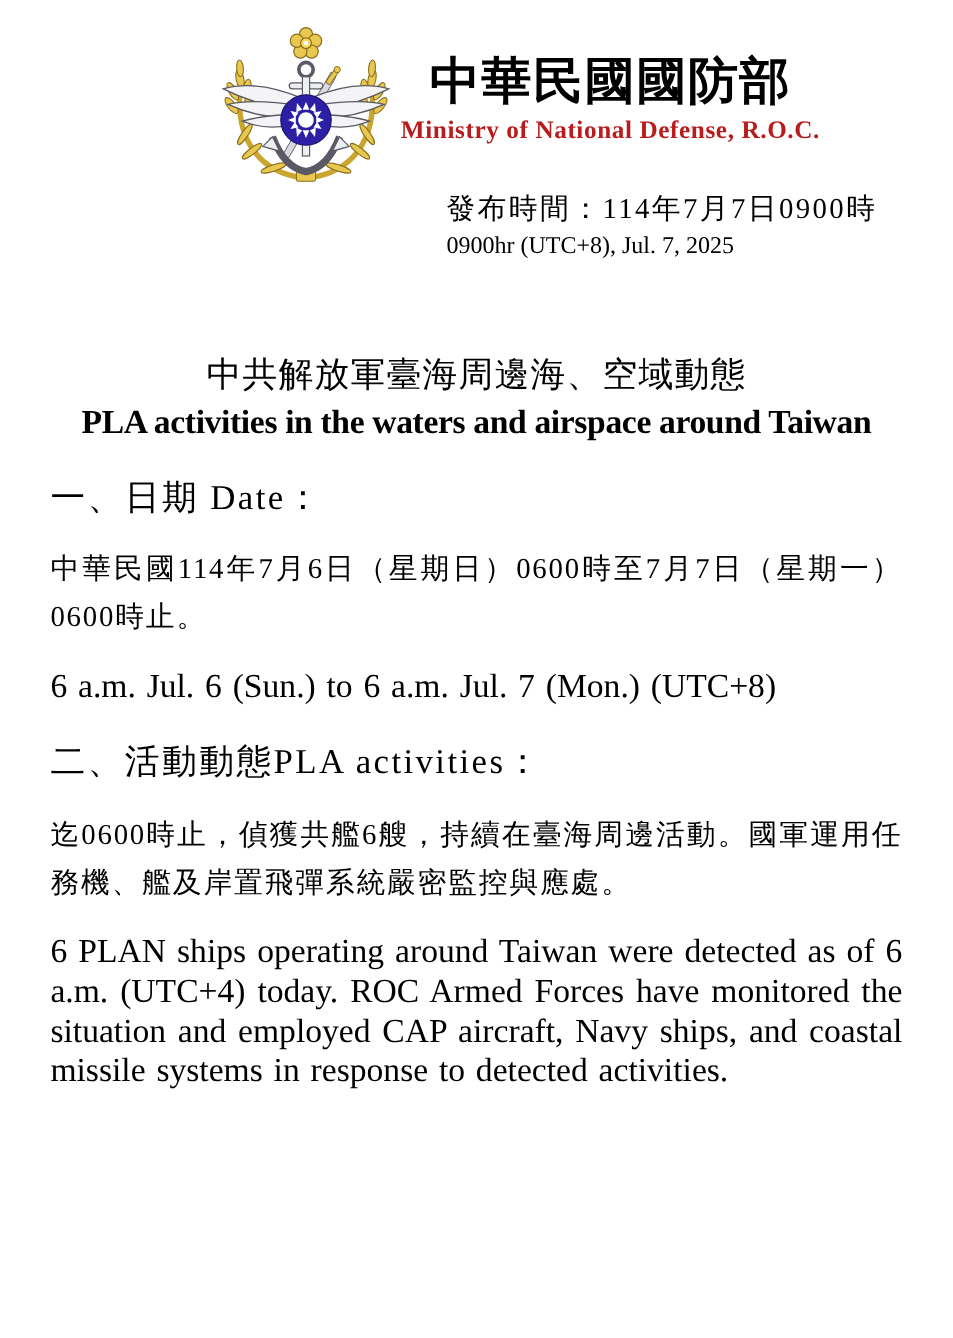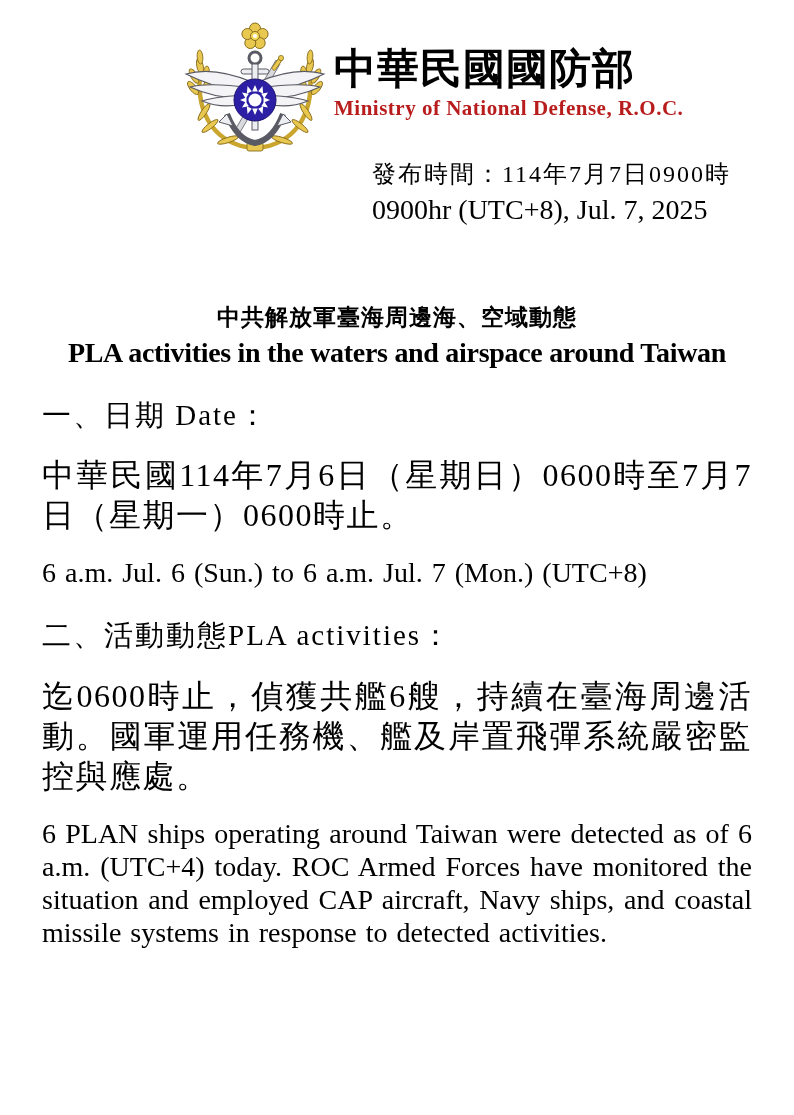--- a/index.html
+++ b/index.html
@@ -15,20 +15,21 @@
     position: relative;
     width: 794px;
     height: 1115px;
     background: #ffffff;
   }
   
   .header {
     display: flex;
     align-items: flex-start;
     padding: 22px 0 0 180px;
+    text-align: center;
   }
   .emblem-wrap {
     width: 150px;
     height: 130px;
     flex: 0 0 auto;
   }
   .org-names {
     padding: 24px 0 0 4px;
   }
   .org-zh {
@@ -50,32 +51,32 @@
   .timestamp {
     margin: 6px 0 16px 372px;
     font-family: Liberation Serif, serif;
   }
   .ts-zh {
     font-size: 24px;
     letter-spacing: 2px;
     white-space: nowrap;
   }
   .ts-en {
-    font-size: 28px;
+    font-size: 20px;
     margin-top: 4px;
     white-space: nowrap;
   }
   
   .title-block {
     margin-top: 76px;
     text-align: center;
   }
   .title-zh {
-    font-size: 23px;
-    font-weight: 700;
+    font-size: 29px;
+    font-weight: 400;
     letter-spacing: 1px;
   }
   .title-en {
     font-size: 28px;
     font-weight: 700;
     margin-top: 4px;
     letter-spacing: -0.3px;
   }
   
   .content {
@@ -85,21 +86,21 @@
     font-size: 29px;
     font-weight: 400;
     letter-spacing: 2px;
     margin-top: 28px;
     line-height: 1.25;
   }
   .para {
     text-align: justify;
   }
   .para-zh {
-    font-size: 32px;
+    font-size: 24px;
     line-height: 40px;
     letter-spacing: 1.5px;
     margin-top: 22px;
   }
   .para-en {
     font-size: 28px;
     line-height: 33px;
     margin-top: 21px;
     word-spacing: 2px;
   }

